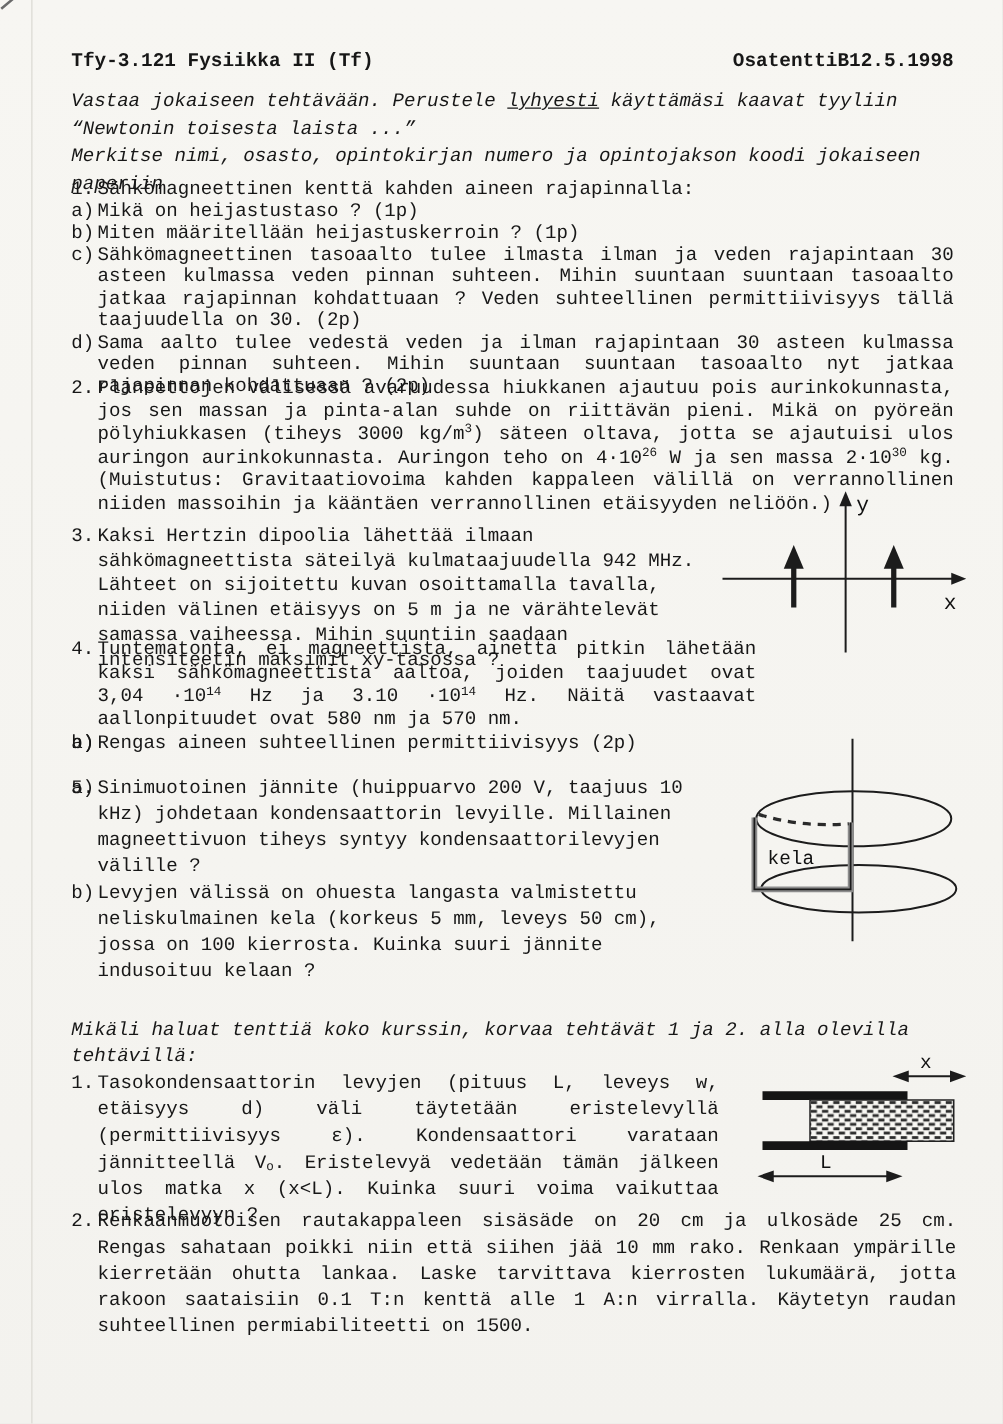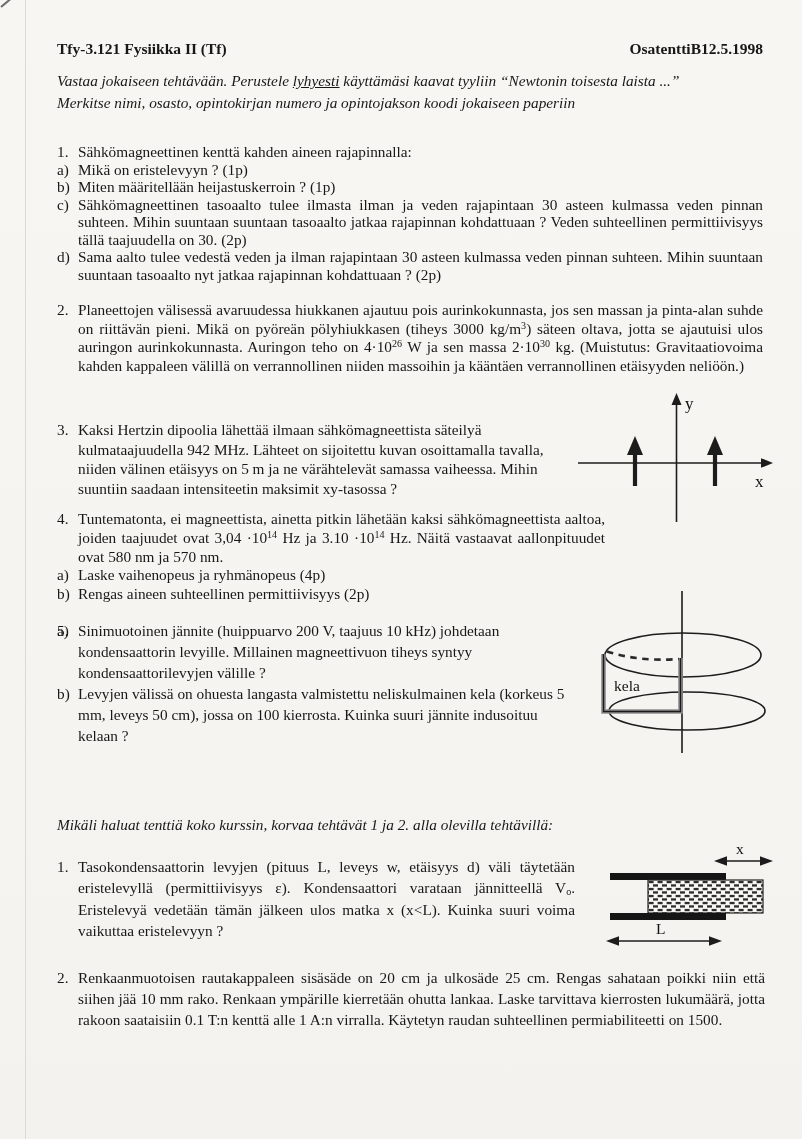--- a/index.html
+++ b/index.html
@@ -1,19 +1,19 @@
 <!DOCTYPE html>
 <html><head>
 <meta charset="utf-8">
 <style>
   html,body { margin:0; padding:0; background:#e9e8e4; }
   .page {
     position:relative; width:802px; height:1139px; overflow:hidden;
     background:linear-gradient(180deg,#f7f6f2 0%,#f5f4f0 60%,#f3f2ee 100%);
-    font-family:Liberation Serif, serif;
+    font-family:Liberation Mono, monospace;
     color:#171717; font-size:15.3px;
   }
   .scanline { position:absolute; left:25px; top:0; width:1px; height:1139px; background:#dcdad4; }
   .cornermark { position:absolute; left:1px; top:6px; width:17px; height:2px; background:#6a6a6a; transform:rotate(-40deg); transform-origin:left center; }
   .blk { position:absolute; left:57px; width:706px; }
   .hdr { display:flex; justify-content:space-between; font-weight:bold; font-size:15.5px; width:706px; }
   .hdr-right { display:flex; }
   .ital { font-style:italic; line-height:22px; }
   .u { text-decoration:underline; }
   .pr { position:relative; padding-left:21px; }
@@ -60,21 +60,21 @@
     <div>Merkitse nimi, osasto, opintokirjan numero ja opintojakson koodi jokaiseen paperiin</div>
   </div>
 
   <div class="blk lh1" style="top:143px">
     <div class="pr">
       <span class="pl">1.</span>
       <span>Sähkömagneettinen kenttä kahden aineen rajapinnalla:</span>
     </div>
     <div class="pr">
       <span class="pl">a)</span>
-      <span>Mikä on eristelevyyn ? (1p)</span>
+      <span>Mikä on heijastustaso ? (1p)</span>
     </div>
     <div class="pr">
       <span class="pl">b)</span>
       <span>Miten määritellään heijastuskerroin ?  (1p)</span>
     </div>
     <div class="pr j">
       <span class="pl">c)</span>
       <span>Sähkömagneettinen tasoaalto tulee ilmasta ilman ja veden rajapintaan 30 asteen kulmassa veden pinnan suhteen. Mihin suuntaan suuntaan tasoaalto jatkaa rajapinnan kohdattuaan ? Veden suhteellinen permittiivisyys tällä taajuudella on 30. (2p)</span>
     </div>
     <div class="pr j">
@@ -116,21 +116,20 @@
       <polygon class="arr" points="140,44 132,63 148,63"></polygon>
     </g>
   </svg>
 
   <div class="blk lh4" style="top:510px;width:548px">
     <div class="pr j">
       <span class="pl">4.</span><span>Tuntematonta, ei magneettista, ainetta pitkin lähetään kaksi sähkömagneettista aaltoa, joiden taajuudet ovat 3,04 ·10</span><span class="sp">14</span><span> Hz ja 3.10 ·10</span><span class="sp">14</span><span> Hz. Näitä vastaavat aallonpituudet ovat 580 nm ja 570 nm.</span>
     </div>
     <div class="pr">
       <span class="pl">a)</span>
-      <span>Laske vaihenopeus ja ryhmänopeus (4p)</span>
     </div>
     <div class="pr">
       <span class="pl">b)</span>
       <span>Rengas aineen suhteellinen permittiivisyys (2p)</span>
     </div>
   </div>
 
   <div class="blk lh5" style="top:620px;width:524px">
     <div class="pr">
       <span class="pl">5.</span>

